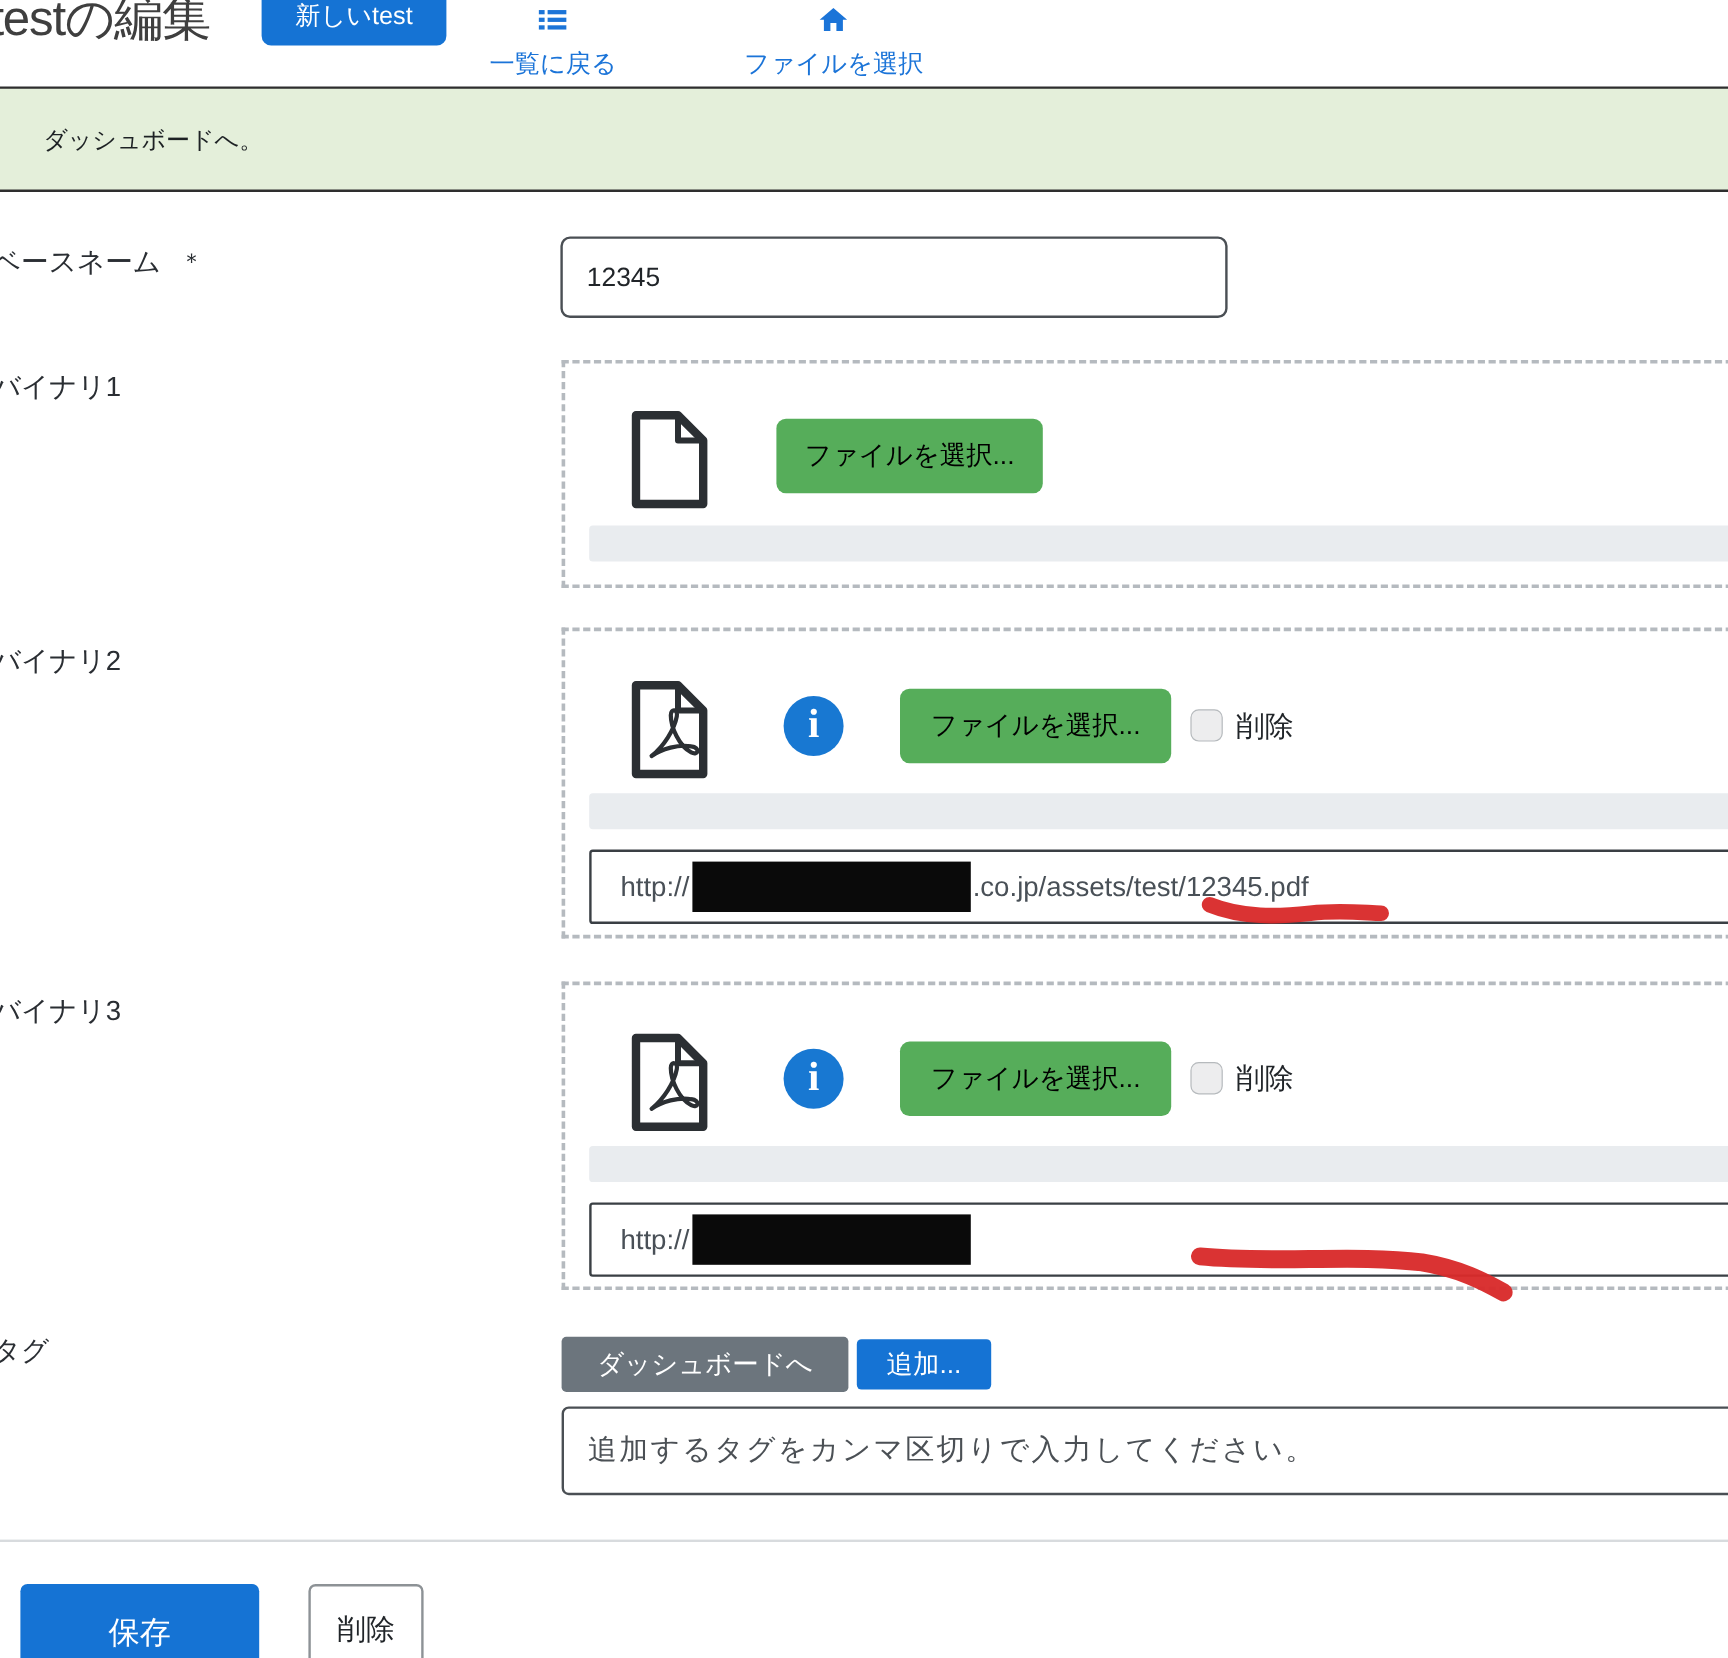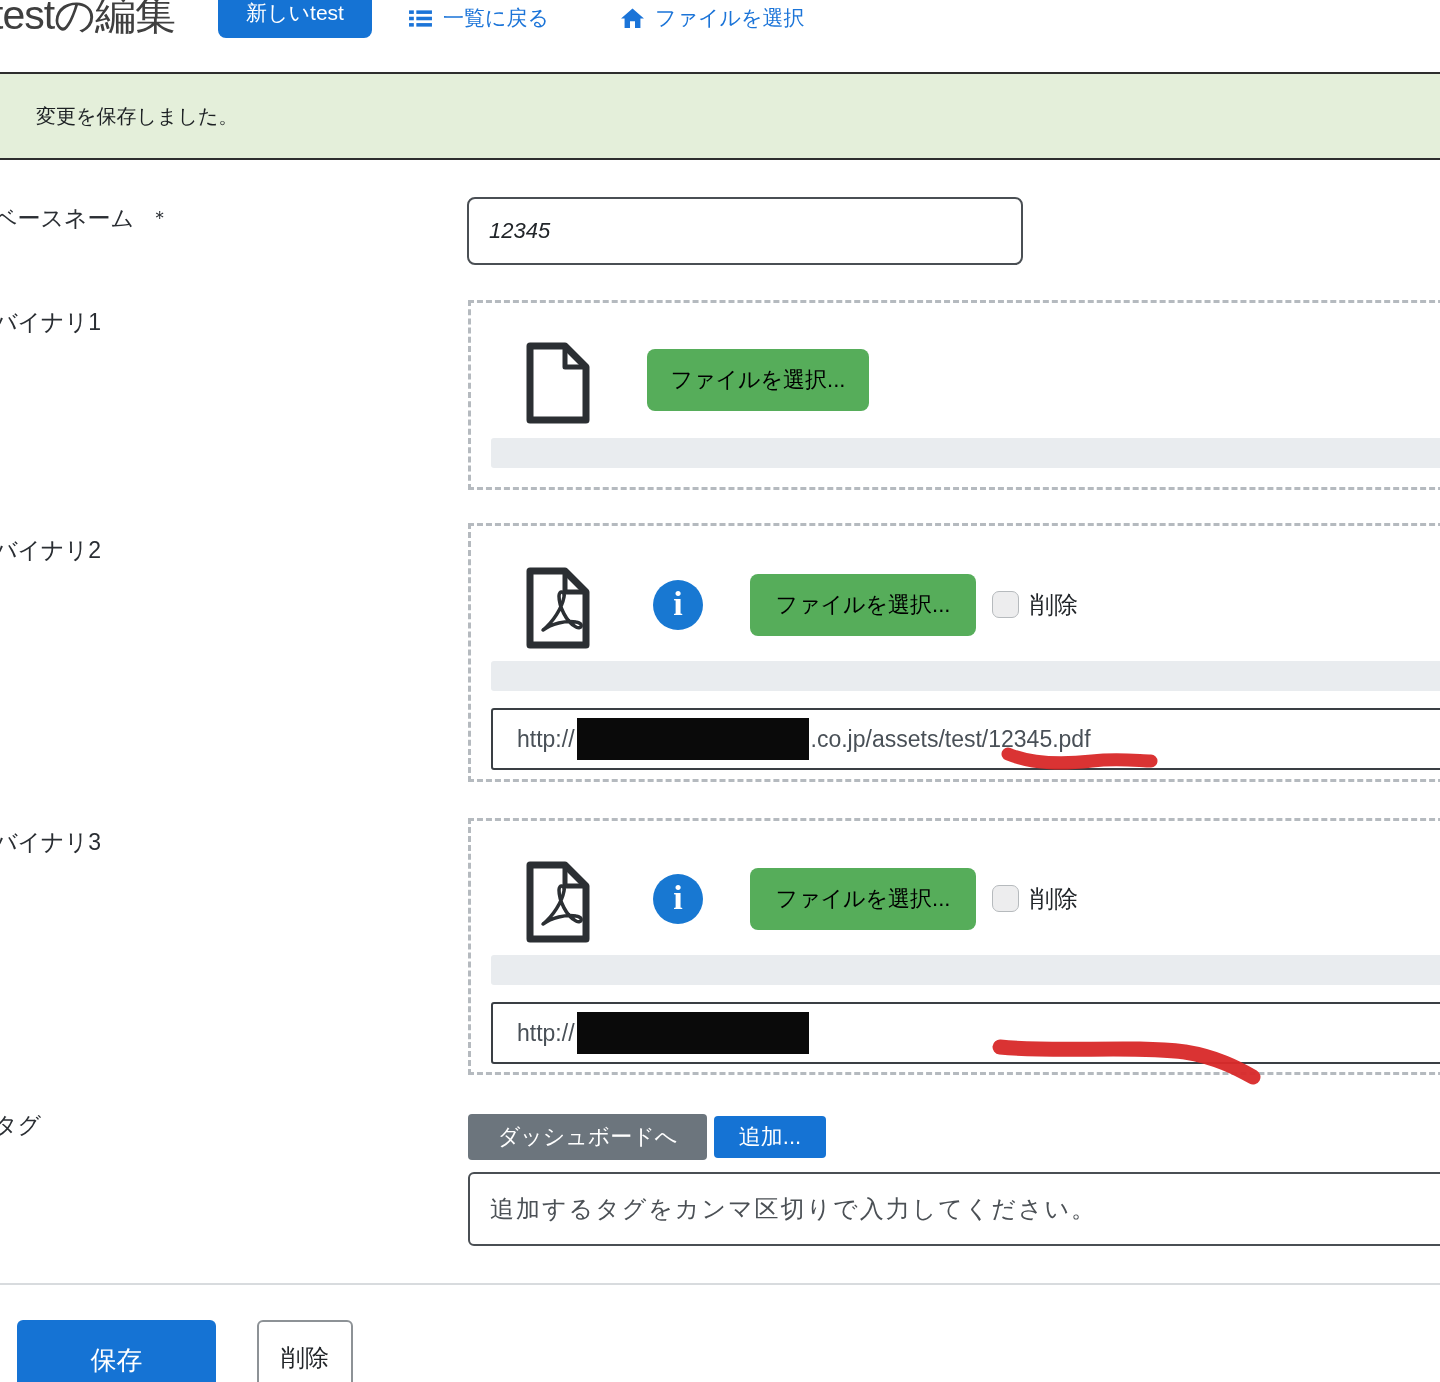--- a/index.html
+++ b/index.html
@@ -7,42 +7,42 @@
     position:relative;width:1440px;height:1382px;overflow:hidden;
     background:#fff;font-family:"Liberation Sans","DejaVu Sans",sans-serif;color:#212529;
   }
   .abs{position:absolute;}
 
   
   .page-title{left:-8px;top:-12px;font-size:41px;font-weight:400;color:#3f3f3f;letter-spacing:-1px;}
   .btn{display:flex;align-items:center;justify-content:center;cursor:pointer;box-sizing:border-box;}
   .btn-primary{background:#1573d4;color:#fff;border:none;border-radius:8px;}
   .btn-new{left:218px;top:-12px;width:154px;height:50px;font-size:21px;}
-  .hlink{display:flex;align-items:center;gap:10px;color:#1b74d8;font-size:21px;text-decoration:none;cursor:pointer;}
+  .hlink{display:flex;align-items:center;gap:10px;color:#1b74d8;font-size:21px;text-decoration:none;cursor:pointer;flex-direction:column;}
   .link-back{left:408px;top:4px;}
   .link-dash{left:620px;top:4px;}
   .hicon{width:25px;height:25px;flex:0 0 auto;}
 
   
   .alert-success{
     left:-10px;top:72px;width:1470px;height:88px;box-sizing:border-box;
     background:#e4efda;border:2.5px solid #2e2e2e;border-radius:8px;
     display:flex;align-items:center;padding-left:44px;font-size:20px;color:#1d2124;
   }
 
   
   .row-label{left:-6px;font-size:23px;color:#2a2e33;}
   .req-mark{font-size:19px;margin-left:16px;position:relative;top:-2px;}
 
   
   .text-input{
     box-sizing:border-box;border:2px solid #4a4f54;border-radius:8px;background:#fff;
     font-family:inherit;font-size:22px;color:#212529;padding:0 20px;outline:none;
   }
-  .basename-input{left:467px;top:197px;width:556px;height:68px;font-style:italic;}
+  .basename-input{left:467px;top:197px;width:556px;height:68px;}
 
   
   .dropzone{
     left:468px;width:1012px;box-sizing:border-box;background:#fff;
     border:3px dashed #b5babf;
   }
   .file-icon{width:76px;height:84px;}
   .btn-file{background:#56ad5a;color:#000000;border:none;border-radius:8px;font-size:22px;}
   .progress-track{background:#e9ecef;border-radius:3px;height:30px;}
   .info-badge{
@@ -103,21 +103,21 @@
   </a>
 
   <a class="abs hlink link-dash">
     <svg class="hicon" viewBox="0 0 24 24">
       <path fill="#1b74d8" d="M12 2.5 23 12h-3.4v9h-5.2v-6.4H9.6V21H4.4v-9H1z"></path>
     </svg>
     <span>ファイルを選択</span>
   </a>
 
   <div class="abs alert-success">
-    <span>変更を保存しました。</span>
+    <span>ダッシュボードへ。</span>
   </div>
 
   <div class="abs row-label" style="top:203px;">
     <span>ベースネーム</span><span class="req-mark">＊</span>
   </div>
   <input class="abs text-input basename-input" type="text" value="12345" style="">
 
   <div class="abs row-label" style="top:307px;">バイナリ1</div>
   <div class="abs dropzone" style="top:300px;height:190px;">
     <svg class="abs file-icon" style="left:49px;top:38px;" viewBox="0 0 76 84">

